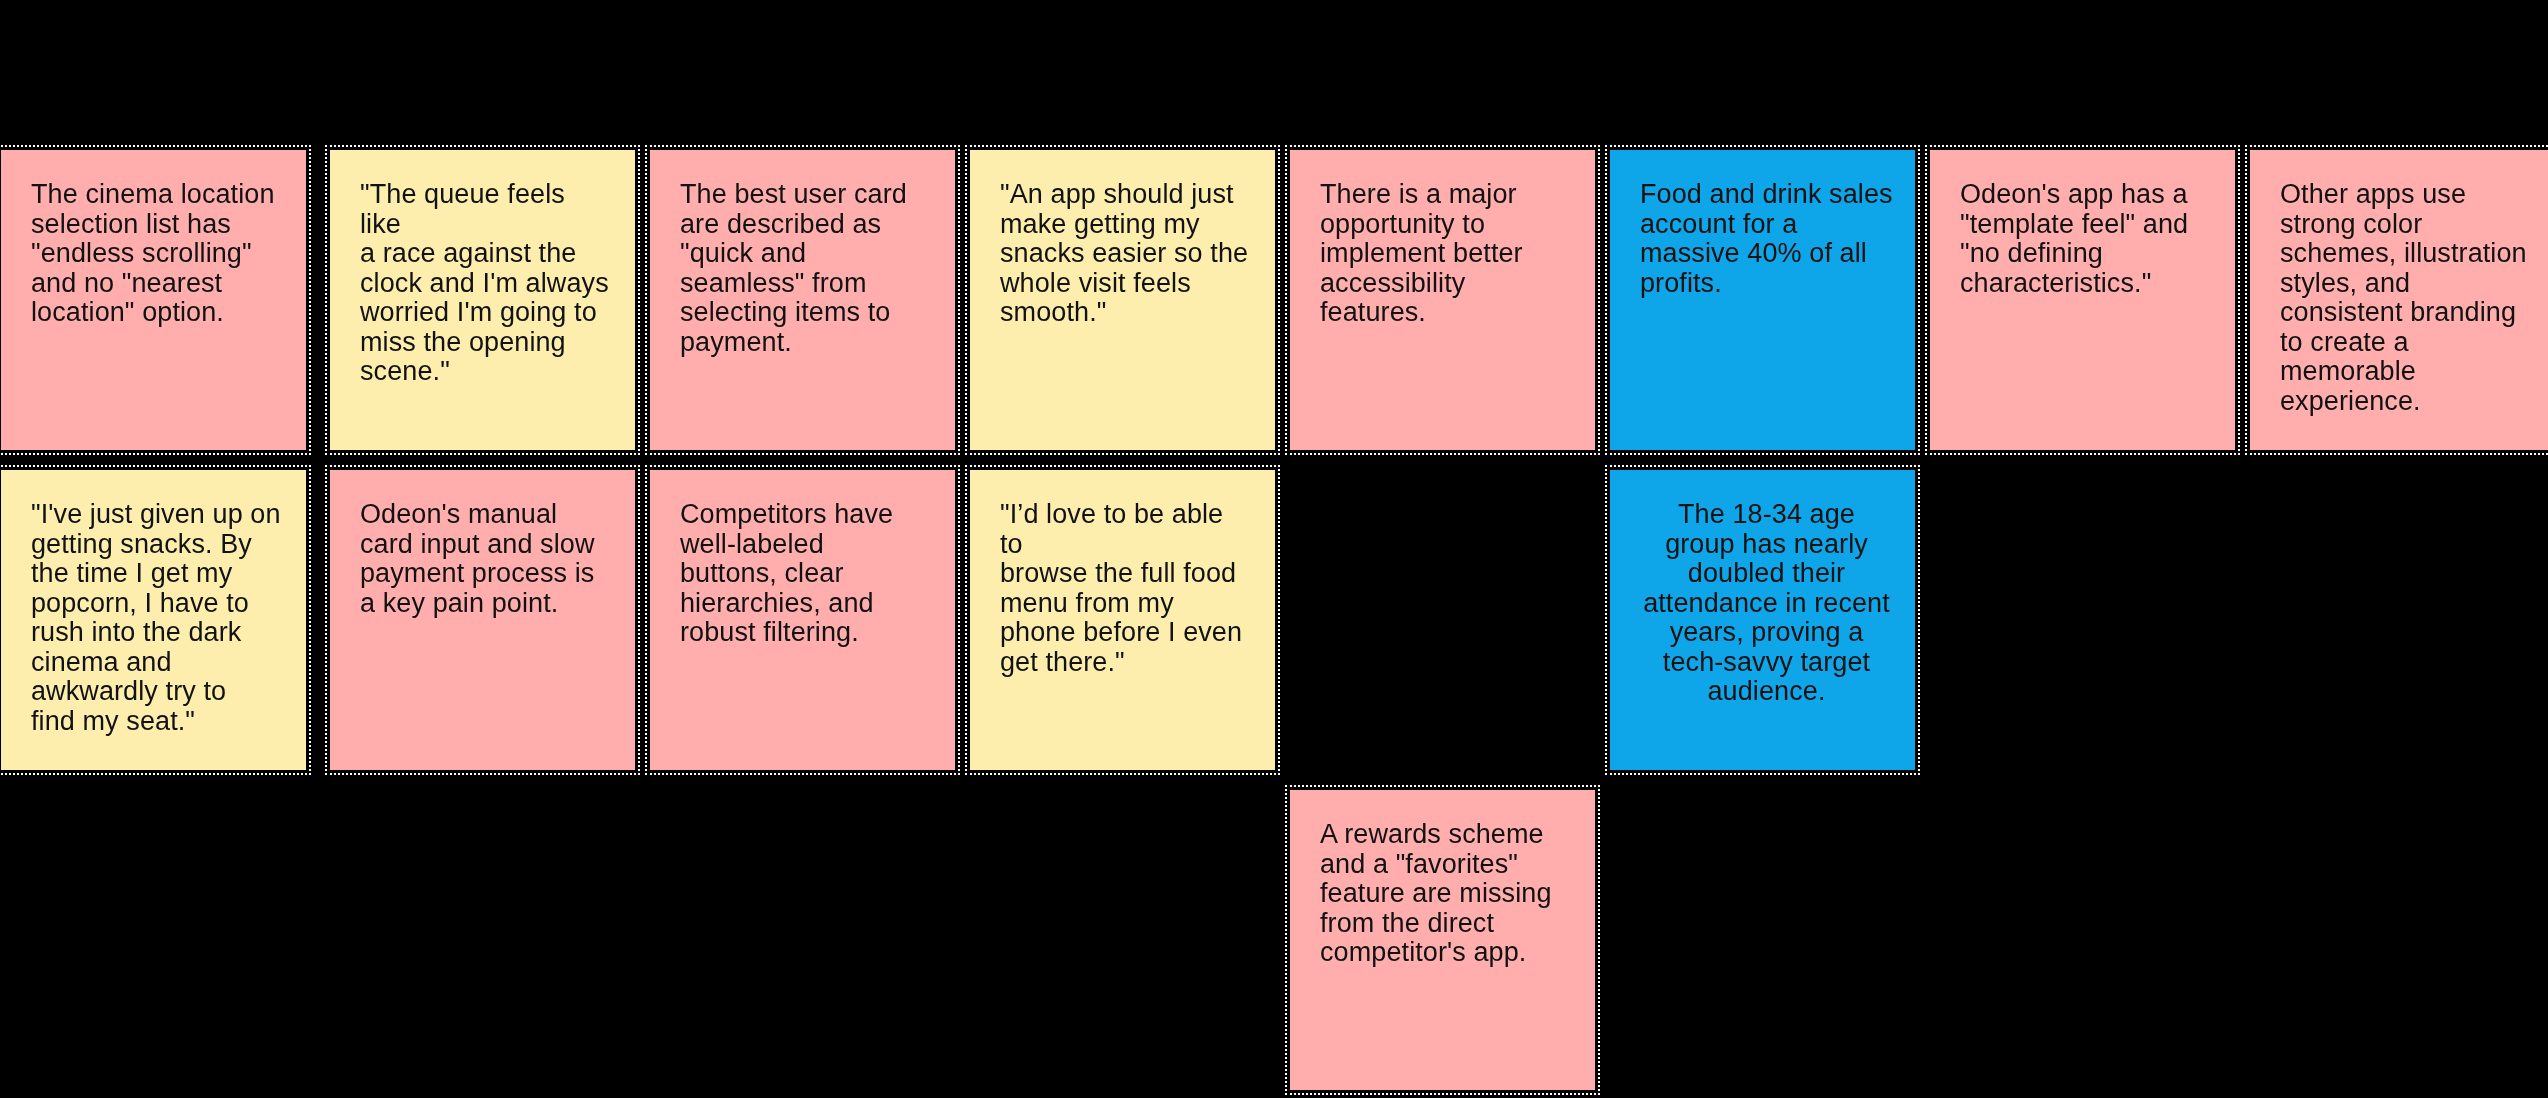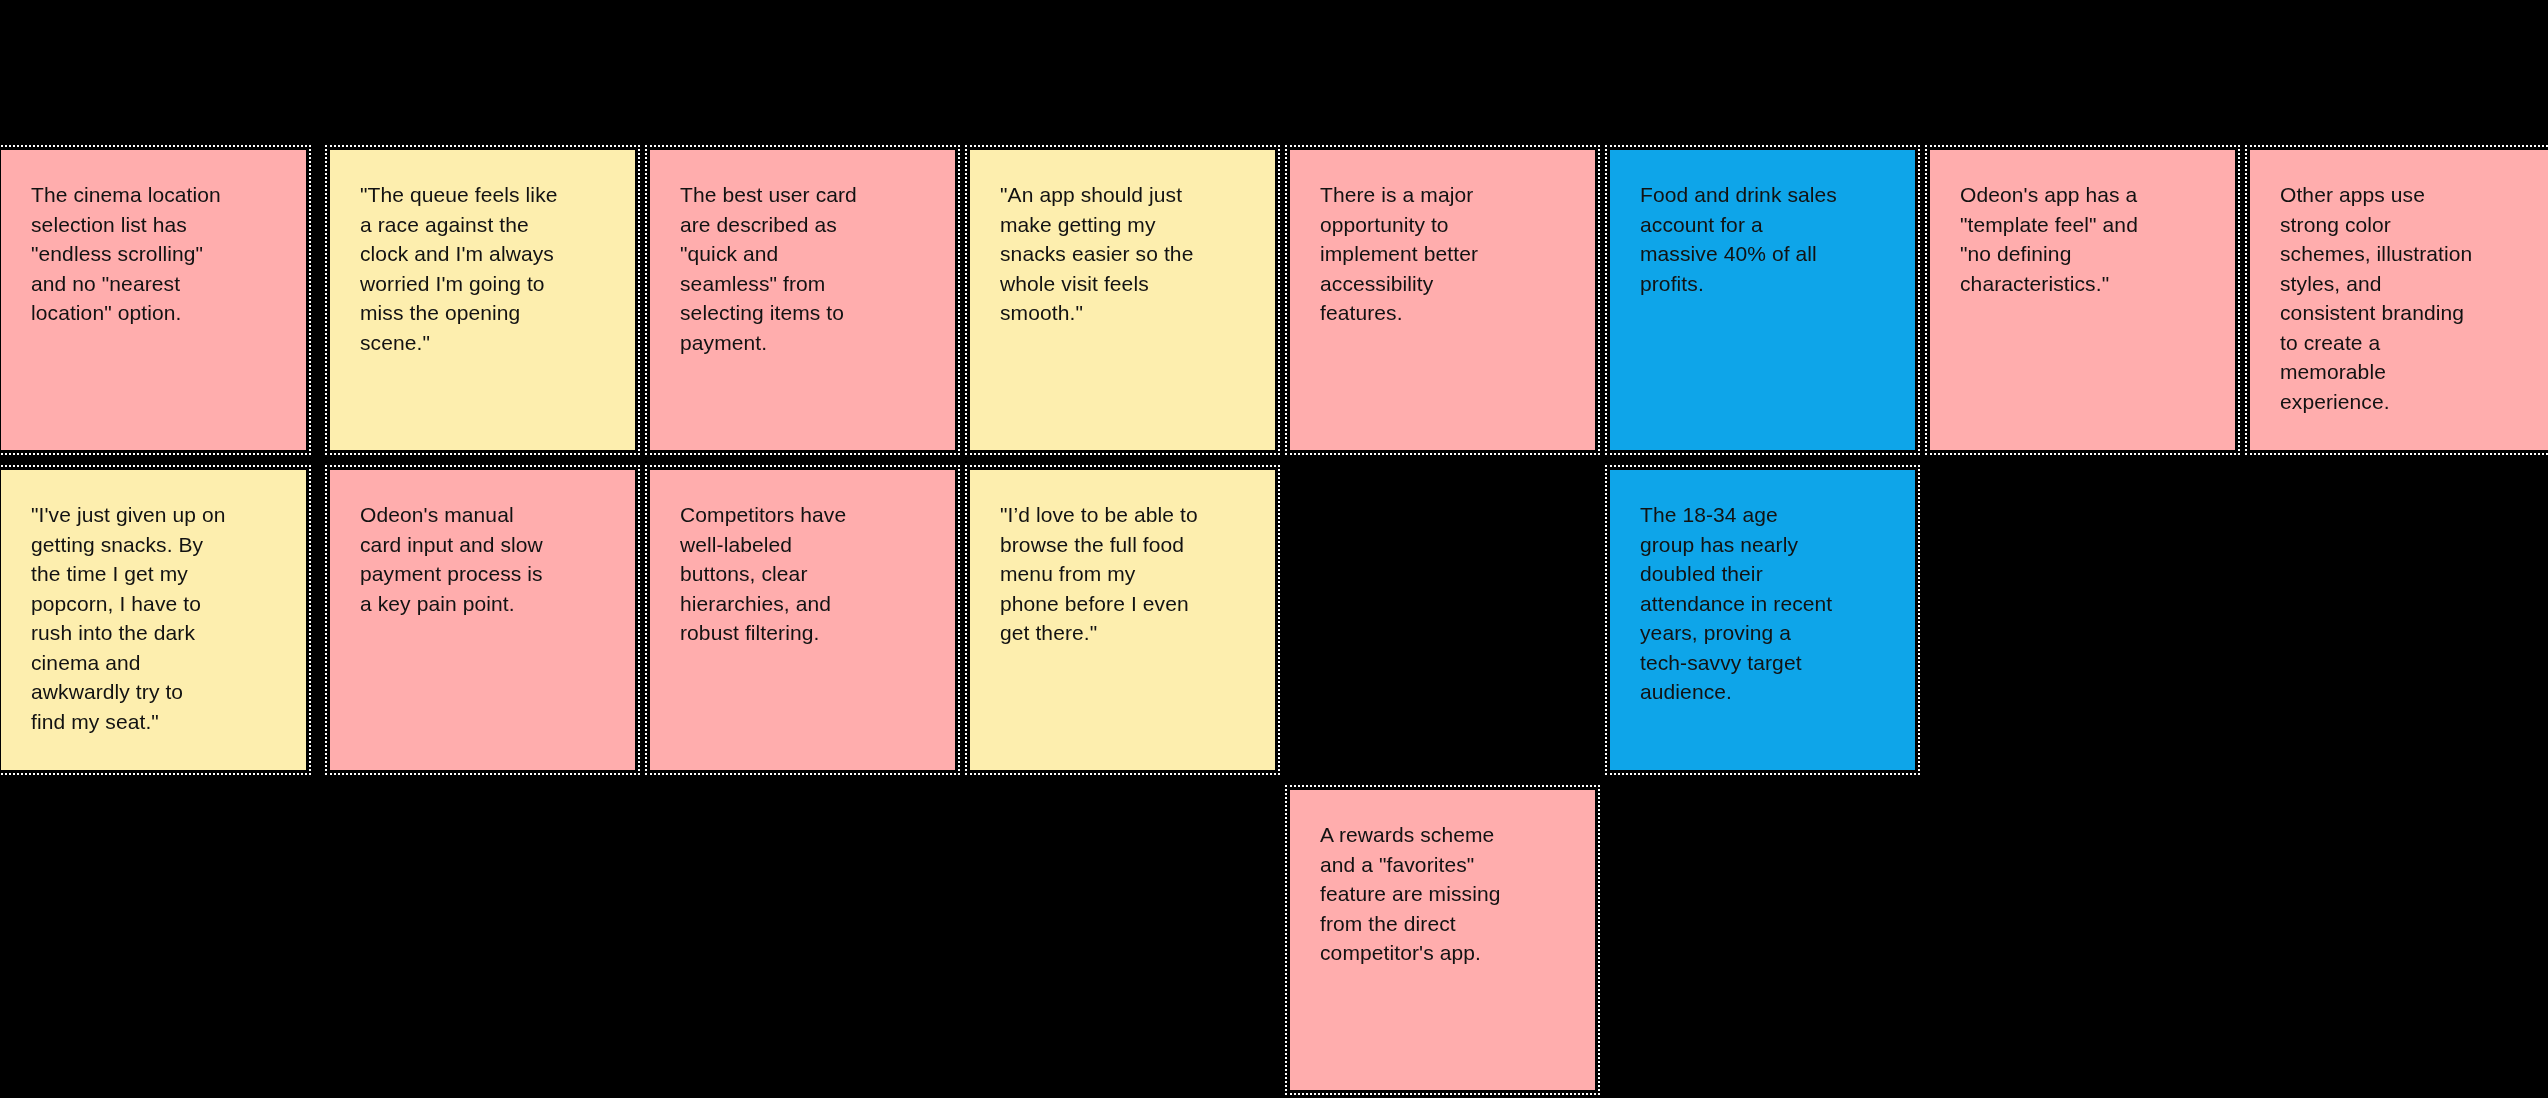--- a/index.html
+++ b/index.html
@@ -34,21 +34,21 @@
   .note-inner {
     box-sizing: border-box;
     width: 100%;
     height: 100%;
     padding: 30px 22px 18px 30px;
     overflow: hidden;
   }
 
   .note-text {
     font-family: "Liberation Sans", sans-serif;
-    font-size: 21px;
+    font-size: 27px;
     line-height: 29.5px;
     color: #121212;
     letter-spacing: 0.1px;
     white-space: pre-line;
     word-wrap: break-word;
   }
 
   
   .c-pink  .note-inner { background: #ffadad; }
   .c-yellow .note-inner { background: #fdeeae; }
@@ -178,21 +178,21 @@
     <div class="note-inner">
       <div class="note-text">"I’d love to be able to
 browse the full food
 menu from my
 phone before I even
 get there."</div>
     </div>
   </div>
 
 
-  <div class="note c-green" style="left:1605px; top:465px; width:315px; height:310px;">
+  <div class="note c-green" style="left:1605px; top:465px; width:315px; height:310px;text-align:center;">
     <div class="note-inner">
       <div class="note-text">The 18-34 age
 group has nearly
 doubled their
 attendance in recent
 years, proving a
 tech-savvy target
 audience.</div>
     </div>
   </div>

